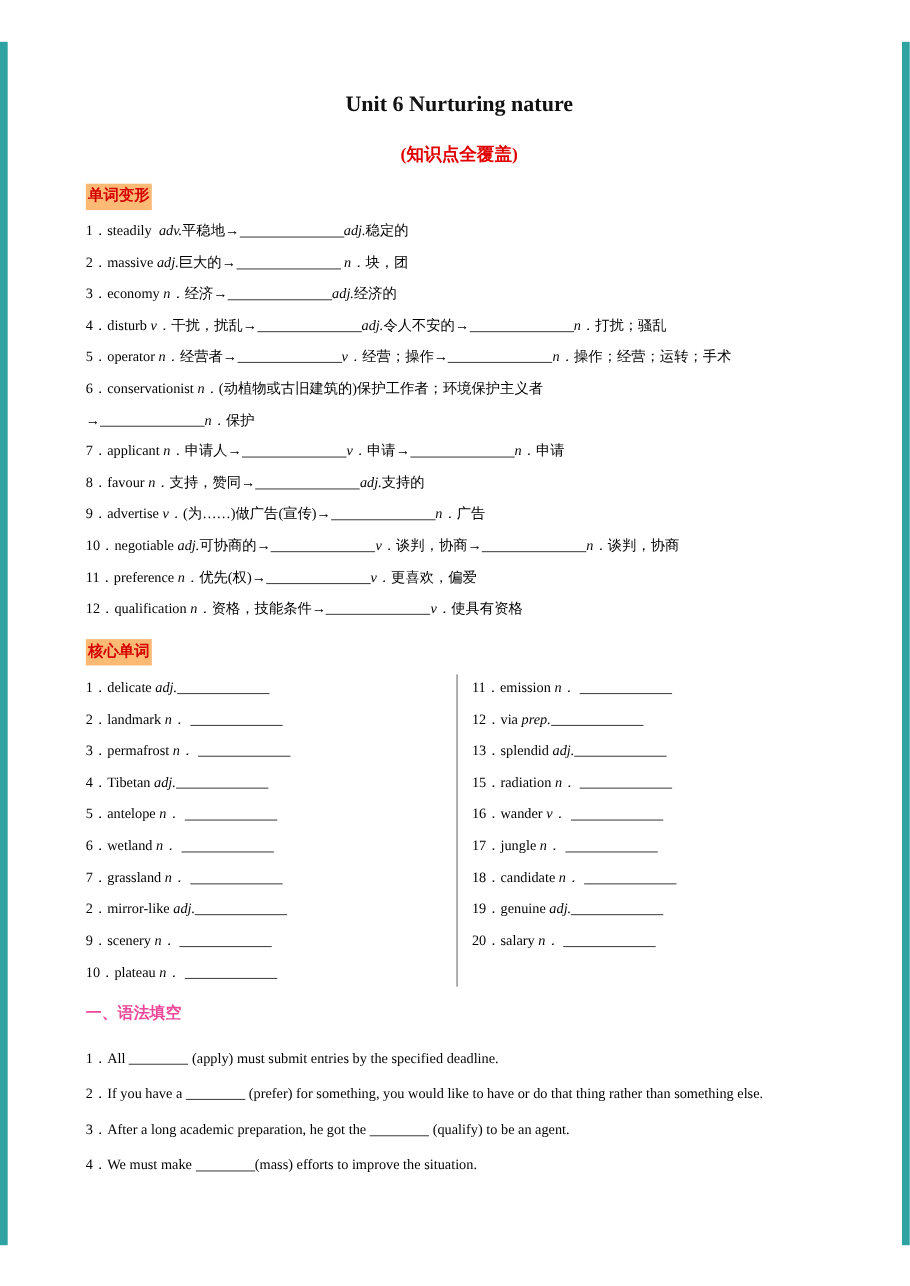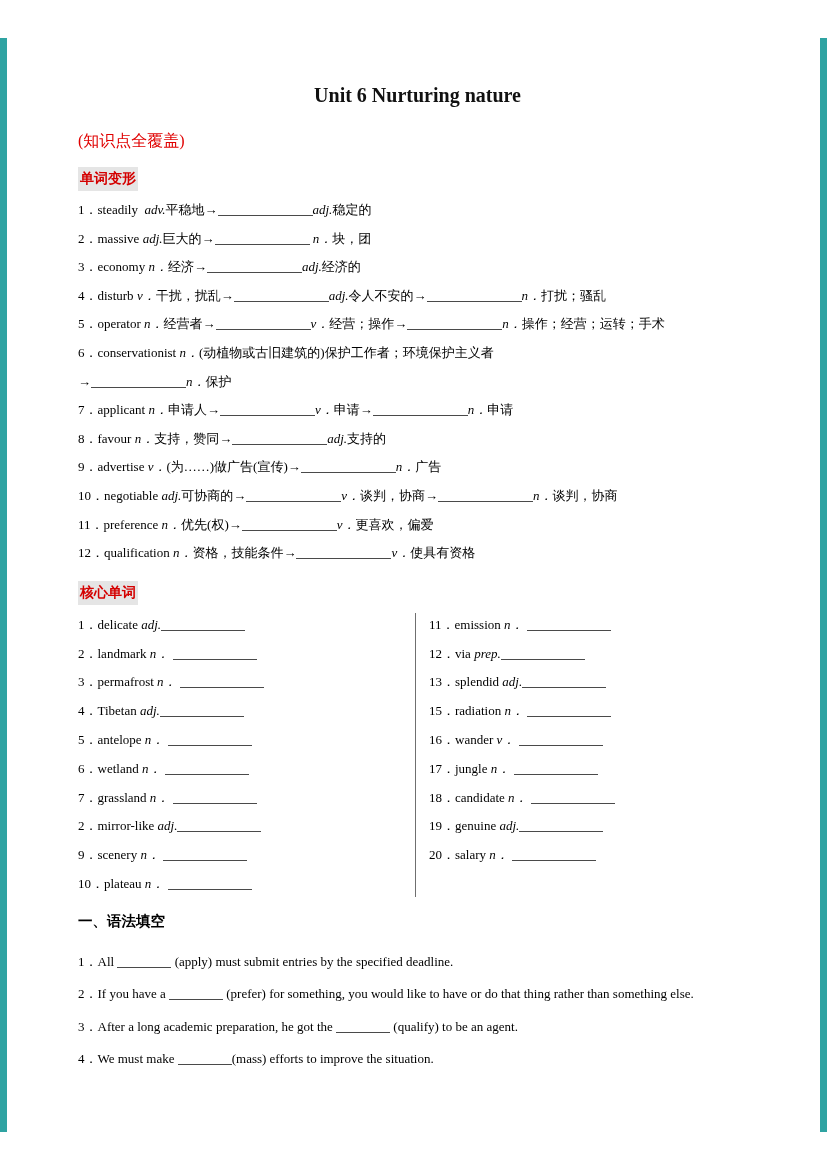--- a/index.html
+++ b/index.html
@@ -25,27 +25,27 @@
     font-size:20px;font-weight:bold;line-height:26px;
     text-align:center;color:#111;
   }
   .subtitle{
     margin:21px 0 0 0;
     font-size:17px;font-weight:bold;line-height:26px;
     text-align:center;color:#2134a6;
   }
   .badge{
     margin:20px 0 0 0;
-    font-size:16px;font-weight:normal;line-height:26px;
-    color:#e00000;
+    font-size:16px;font-weight:bold;line-height:26px;
+    text-align:center;color:#e00000;
   }
   .section-head-wrap{margin-top:13px;line-height:22px;}
   .section-head{
     display:inline-block;
-    background:#e5e5e5;color:#d40000;
+    background:#fdba74;color:#d40000;
     font-weight:bold;font-size:14px;
     padding:1px 2px;
   }
   .line{
     font-size:13px;line-height:28.6px;
     white-space:pre-wrap;
   }
   .word-list{margin-top:5px;}
   .seg.italic{font-style:italic;}
   .blank{
@@ -55,21 +55,21 @@
   }
   .word-list .blank{width:95px;}
   .core{display:flex;margin-top:6px;}
   .core-left{width:337px;}
   .core-divider{width:1px;background:#6f6f6f;margin:2px 0 2px 0;}
   .core-right{padding-left:13px;flex:1;}
   .core .line{line-height:28.8px;}
   .core .blank{width:84px;}
   .grammar-heading{
     margin-top:9px;
-    font-size:14.5px;font-weight:bold;line-height:26px;color:#000000;
+    font-size:14.5px;font-weight:bold;line-height:26px;color:#ec4899;
   }
   .grammar-list{margin-top:12px;}
   .gline{
     font-size:13px;line-height:32.5px;
     white-space:pre-wrap;
   }
   .grammar-list .blank{width:54px;}
 </style>
 </head>
 <body>

